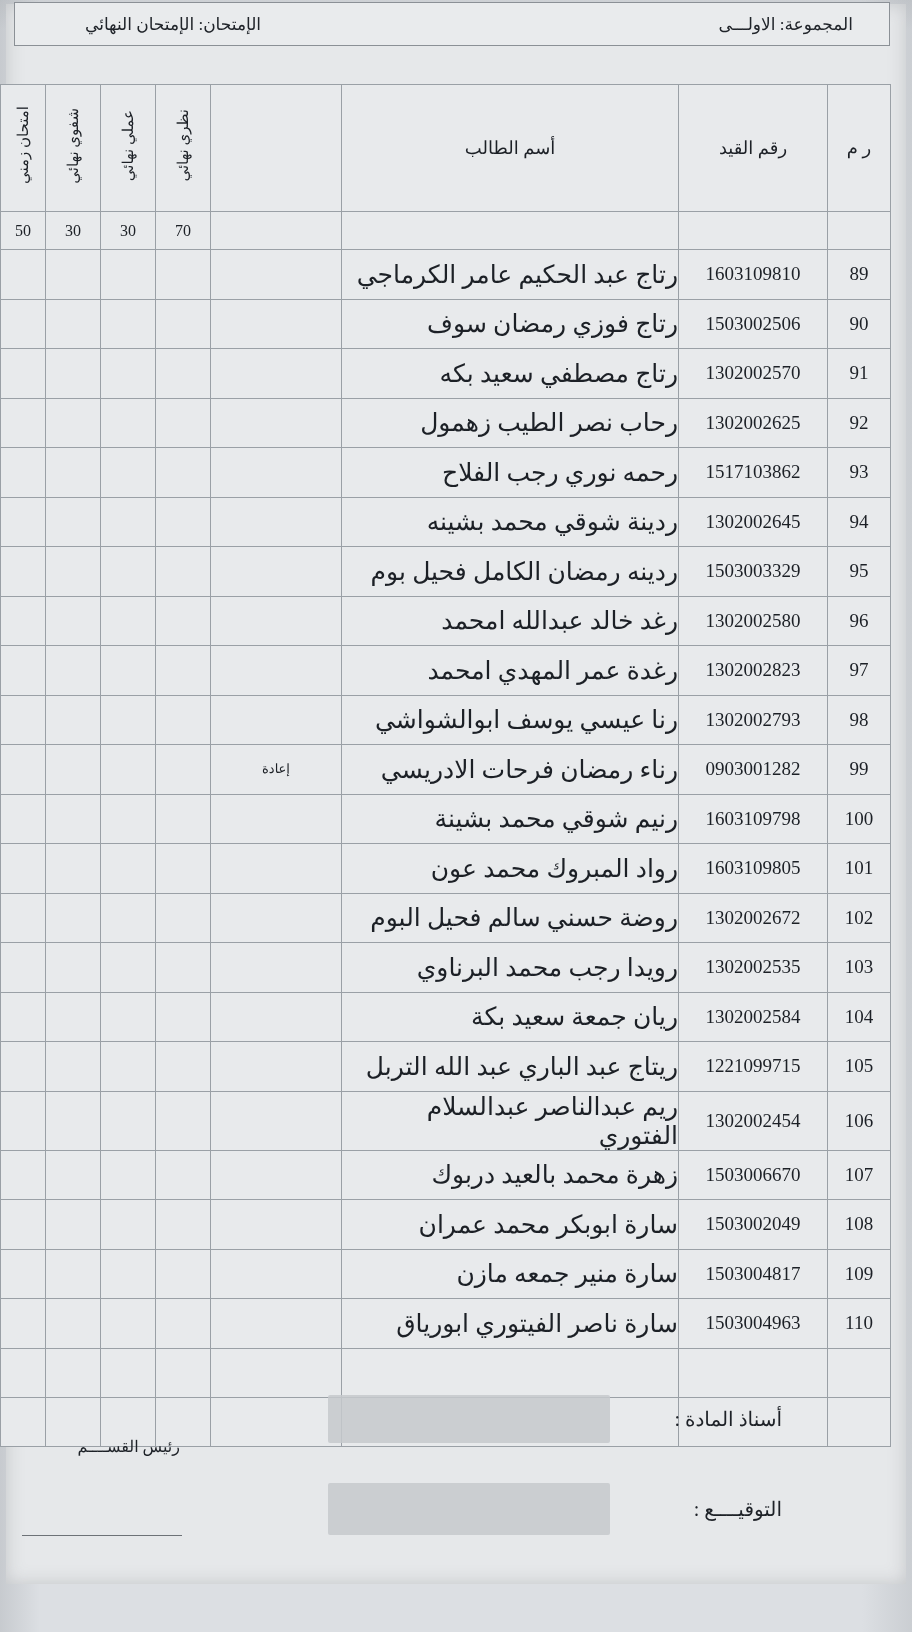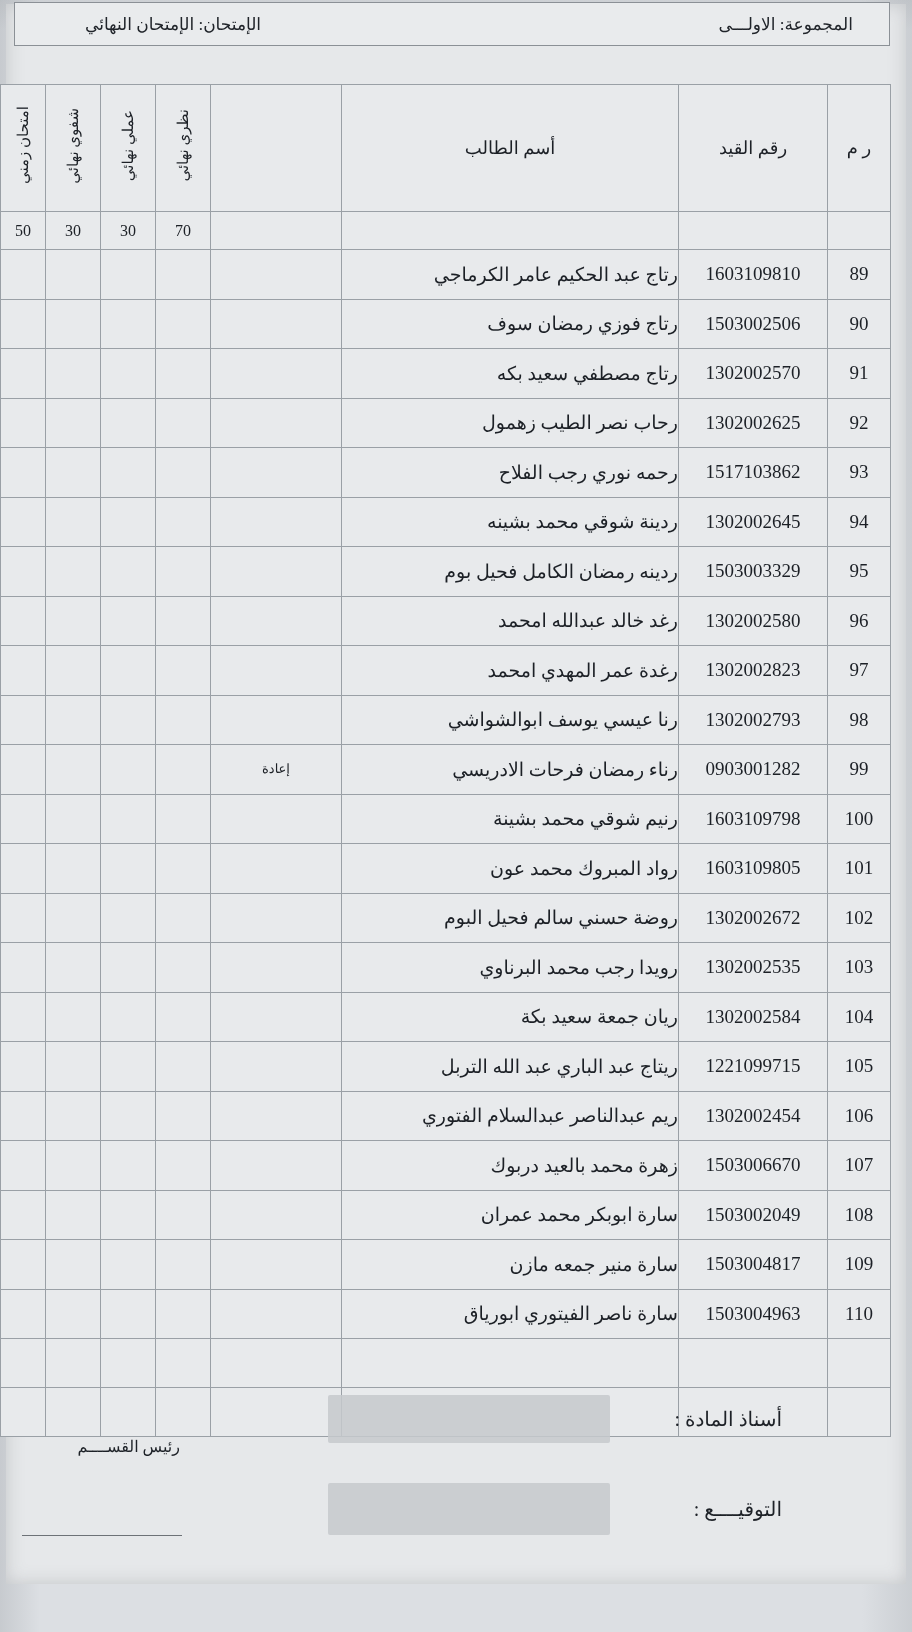--- a/index.html
+++ b/index.html
@@ -74,21 +74,21 @@
   }
   table.grades td, table.grades th {
     border: 1px solid #9aa0a6;
     background: #e8eaec;
     padding: 0;
     color: #1c2026;
     font-weight: normal;
   }
   .c-rm      { width: 62px;  text-align: center; font-size: 19px; margin-top: 24px; }
   .c-id      { width: 148px; text-align: center; font-size: 19px; }
-  .c-name    { width: 336px; text-align: right; font-size: 19px; padding-right: 10px; }
+  .c-name    { width: 336px; text-align: right; font-size: 25px; padding-right: 10px; }
   .c-note    { width: 130px; text-align: center; font-size: 13px; color: #2a2f35;}
   .c-mark    { width: 54px;  text-align: center; font-size: 16px; }
   .c-mark-sm { width: 44px;  text-align: center; font-size: 16px; }
 
   thead .head-cell {
     height: 126px;
     vertical-align: middle;
     text-align: center;
     font-size: 18px;
   }

